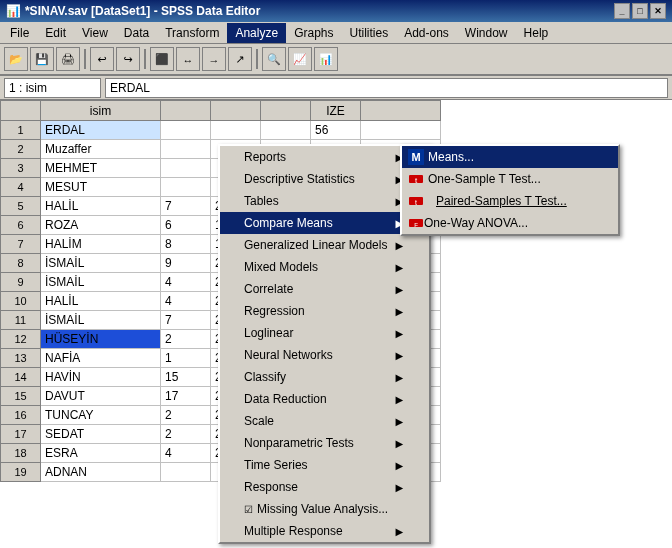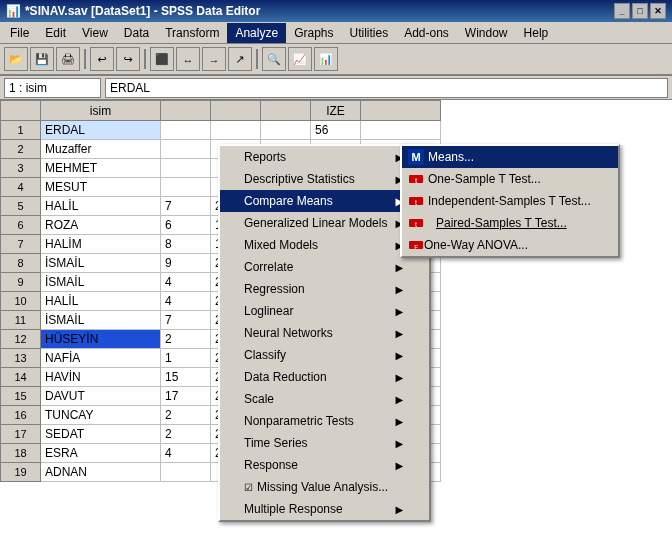--- a/index.html
+++ b/index.html
@@ -481,20 +481,24 @@
 
   <div class="analyze-menu">
     <div class="analyze-menu-item">
       <span>Reports</span>
       <span class="submenu-arrow">▶</span>
     </div>
     <div class="analyze-menu-item">
       <span>Descriptive Statistics</span>
       <span class="submenu-arrow">▶</span>
     </div>
+    <div class="analyze-menu-item">
+      <span>Tables</span>
+      <span class="submenu-arrow">▶</span>
+    </div>
     <div class="analyze-menu-item active">
       <span>Compare Means</span>
       <span class="submenu-arrow">▶</span>
     </div>
     <div class="analyze-menu-item">
       <span>Generalized Linear Models</span>
       <span class="submenu-arrow">▶</span>
     </div>
     <div class="analyze-menu-item">
       <span>Mixed Models</span>
@@ -563,31 +567,20 @@
         <span class="icon-img">
           <svg width="16" height="16">
               <rect x="1" y="4" width="14" height="8" fill="#cc0000" rx="1"></rect>
               <text x="8" y="12" font-size="8" fill="white" text-anchor="middle">t</text>
             </svg>
         </span>
         <span>One-Sample T Test...</span>
       </span>
     </div>
     <div class="analyze-menu-item" style="padding-left: 6px;">
-      <span style="display:flex;align-items:center;gap:4px;">
-        <span class="icon-img">
-          <svg width="16" height="16">
-              <rect x="1" y="4" width="14" height="8" fill="#cc0000" rx="1"></rect>
-              <text x="8" y="12" font-size="7" fill="white" text-anchor="middle">t</text>
-            </svg>
-        </span>
-        <span>Independent-Samples T Test...</span>
-      </span>
-    </div>
-    <div class="analyze-menu-item" style="padding-left: 6px;">
       <span style="display:flex;align-items:center;gap:12px;text-decoration:underline;">
         <span class="icon-img">
           <svg width="16" height="16">
               <rect x="1" y="4" width="14" height="8" fill="#cc0000" rx="1"></rect>
               <text x="8" y="12" font-size="7" fill="white" text-anchor="middle">t</text>
             </svg>
         </span>
         <span>Paired-Samples T Test...</span>
       </span>
     </div>

